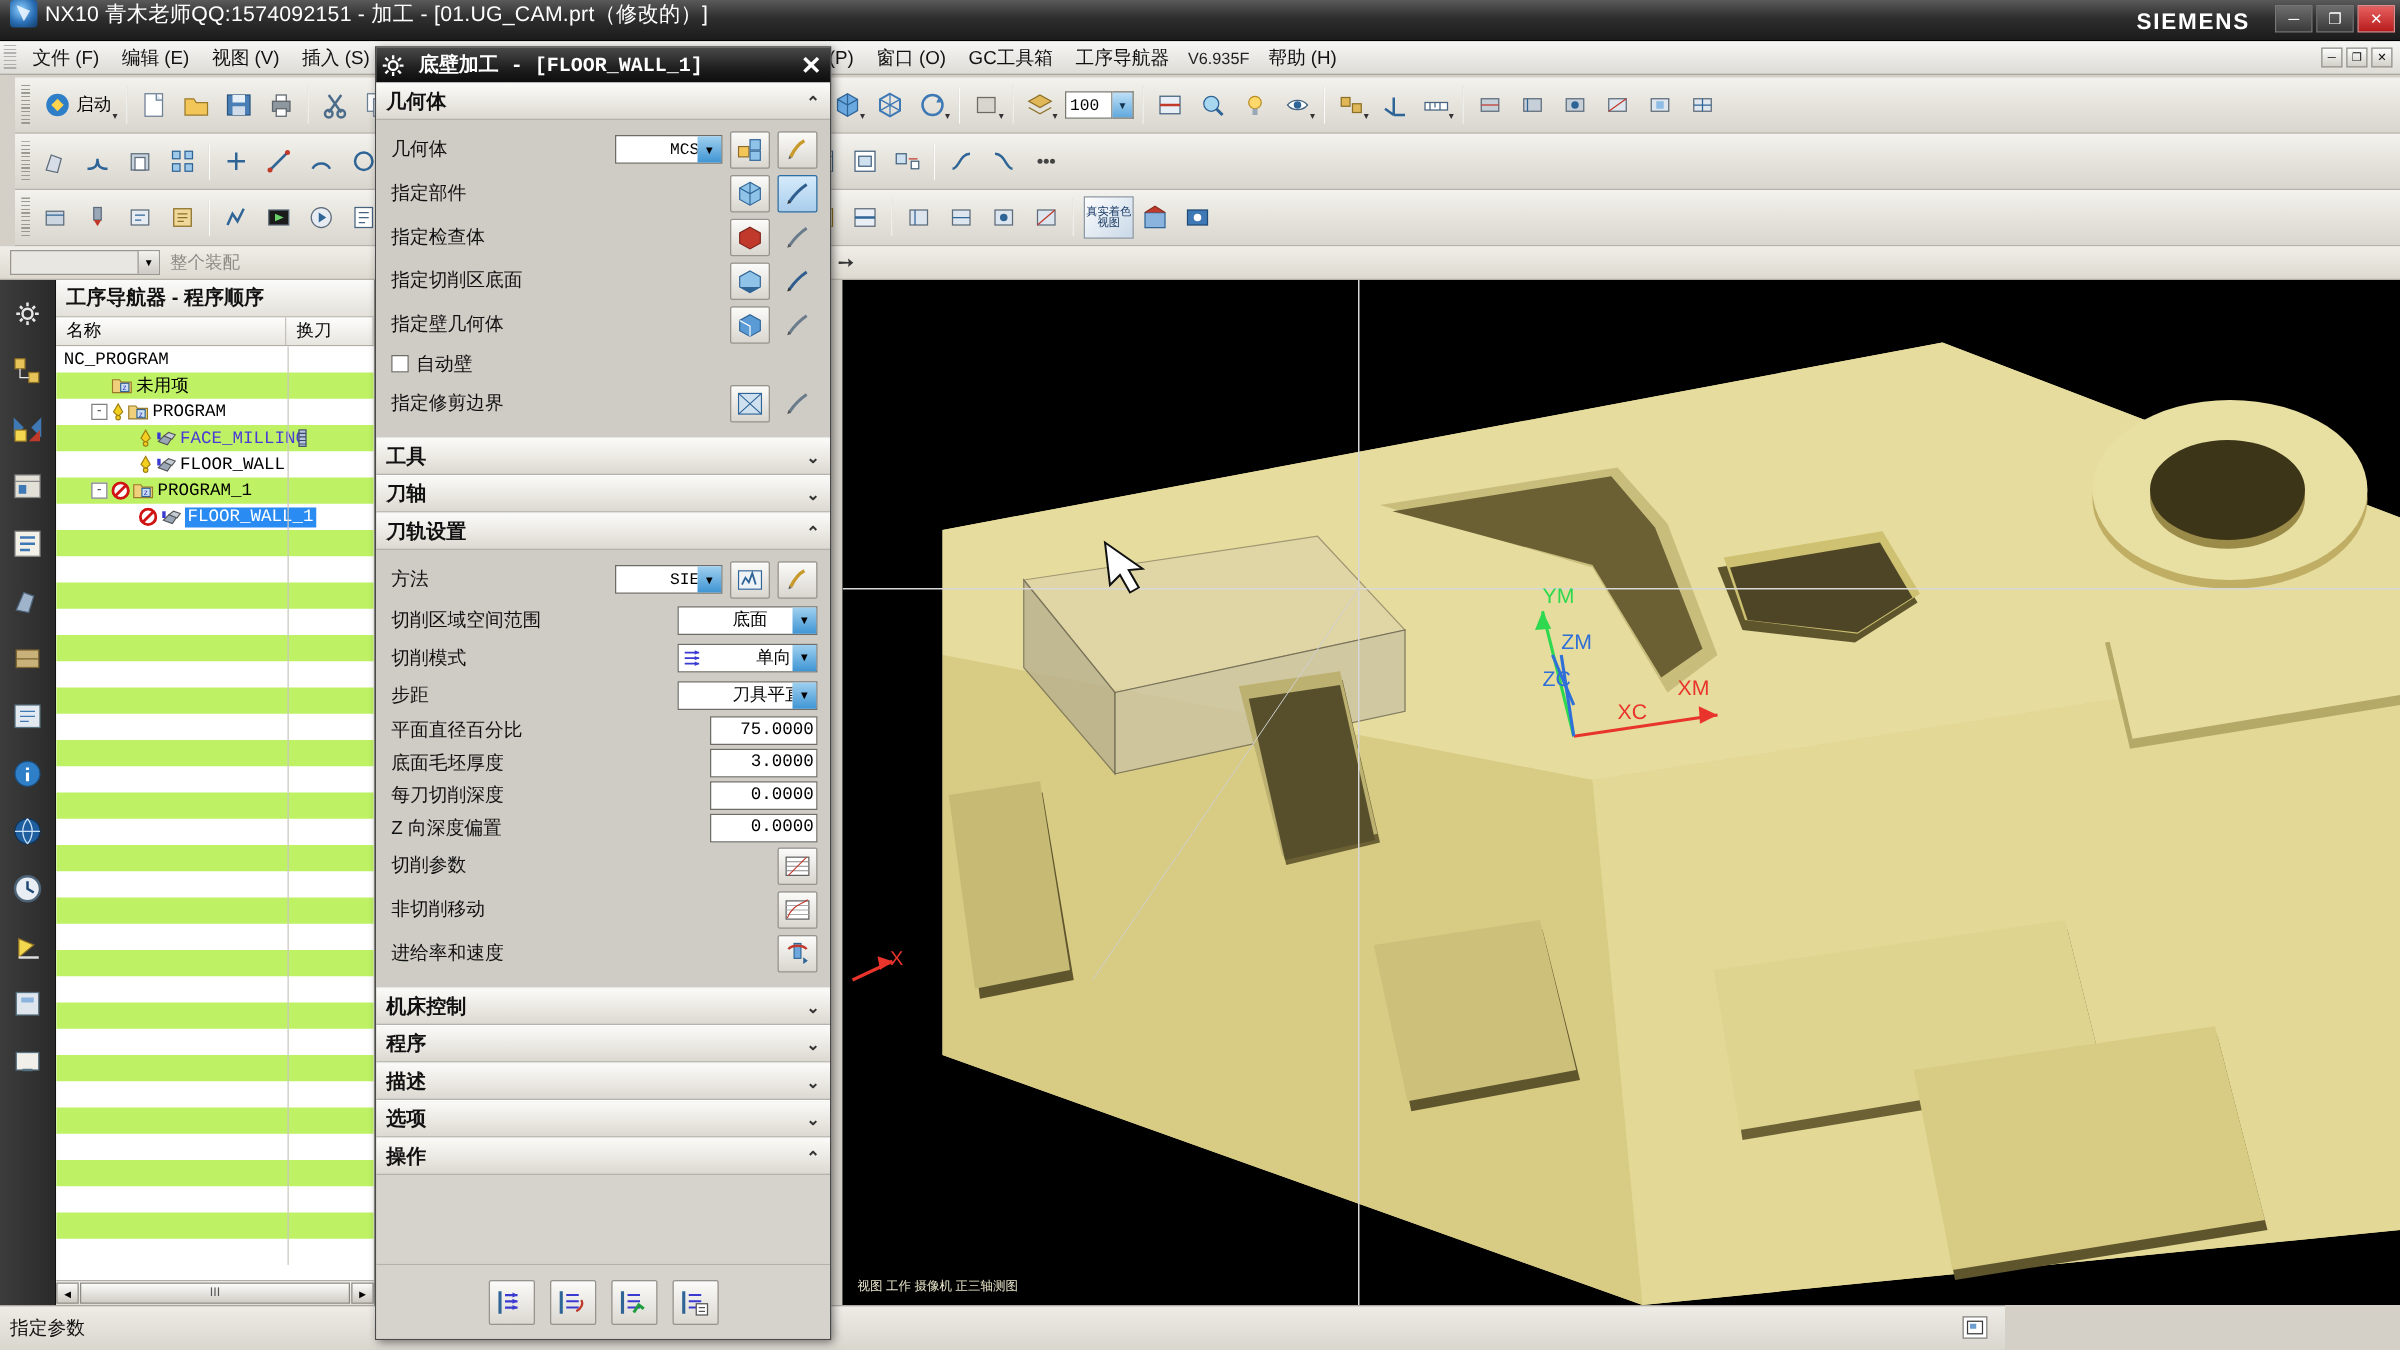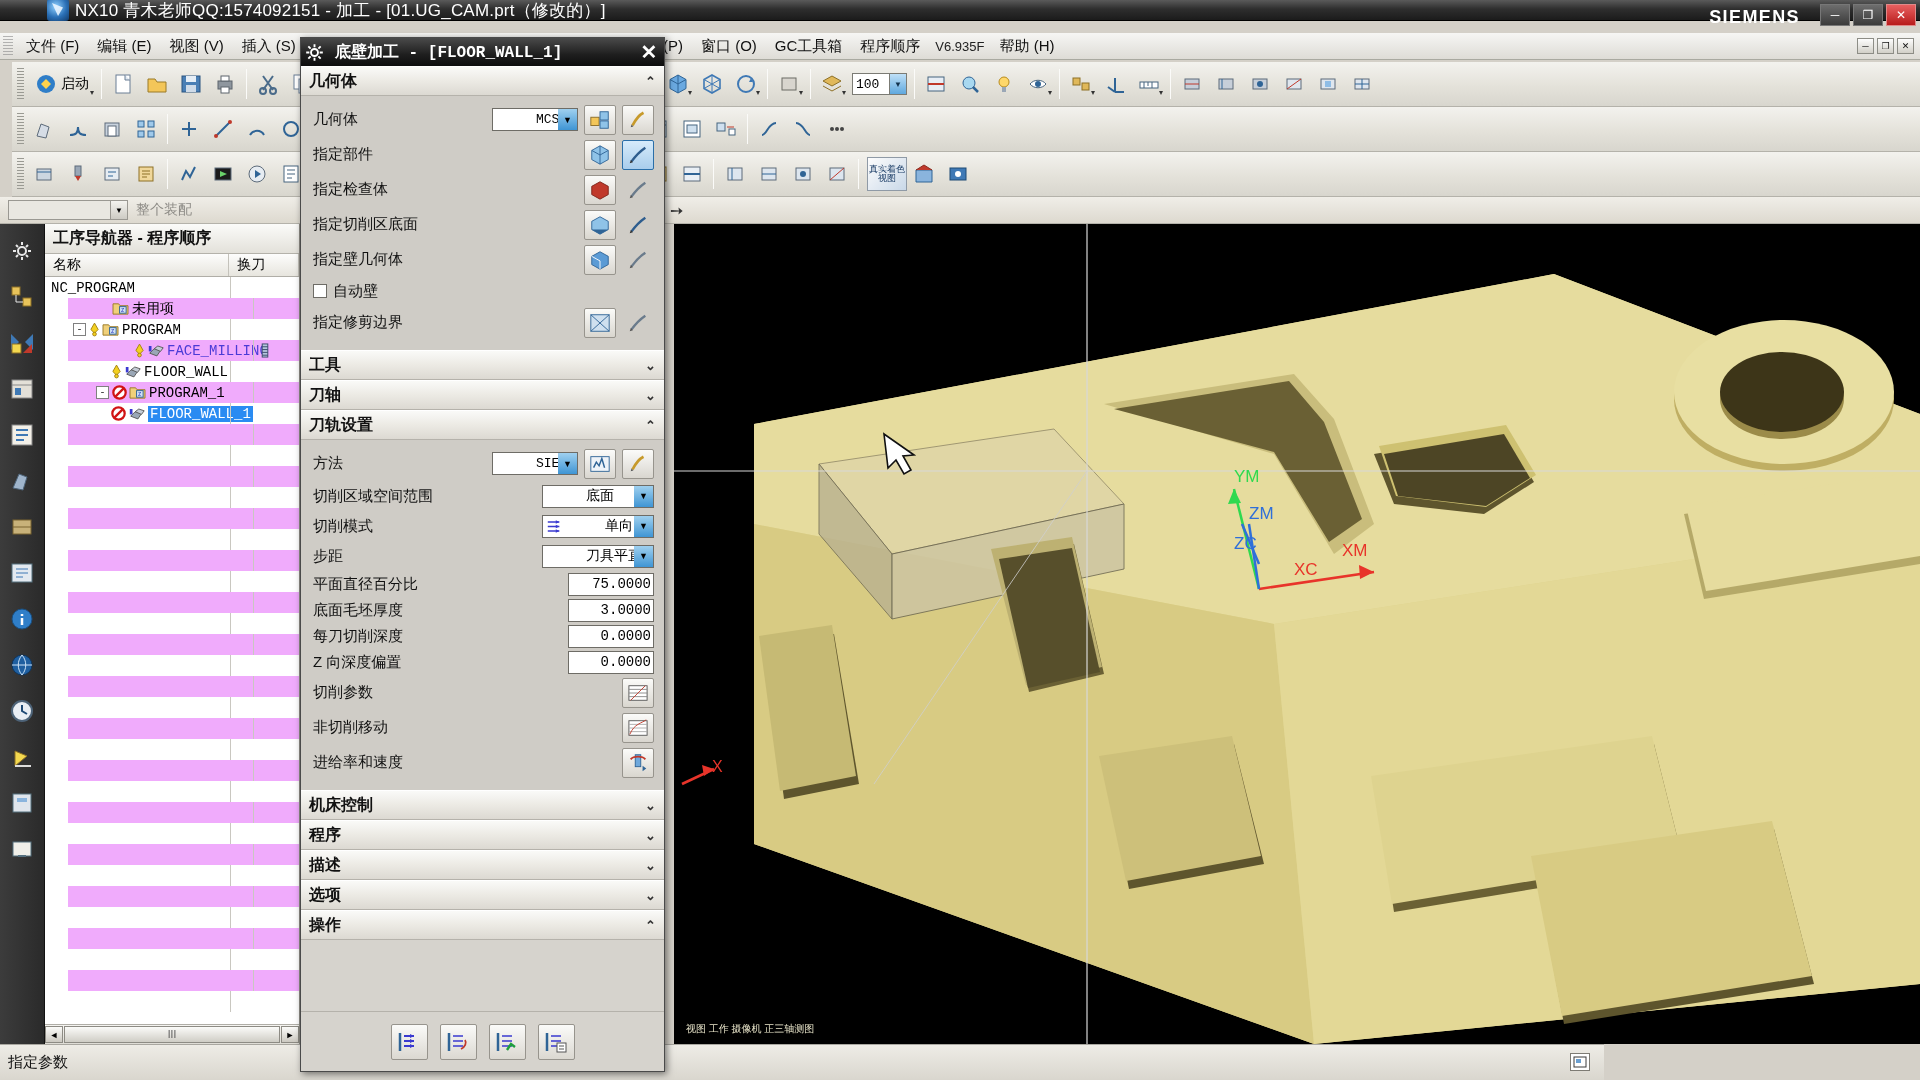--- a/index.html
+++ b/index.html
@@ -6,24 +6,24 @@
   html, body {
     width: 1920px; height: 1080px;
     overflow: hidden;
     font-family: "Liberation Sans", sans-serif;
     background: #d4d0c8;
   }
   #root { position: relative; width: 1920px; height: 1080px; }
 
   
   .titlebar {
-    position: absolute; left: 0; top: 0; width: 1920px; height: 21px;
+    position: absolute; left: 0; top: 0; width: 1920px; height: 33px;
     background: linear-gradient(to bottom, #5a5a5a 0%, #2e2e2e 45%, #1b1b1b 100%);
     border-bottom: 1px solid #000;
-    display: flex; align-items: center; padding-left: 39px;
+    display: flex; 
   }
   .titlebar .app-logo {
     width: 22px; height: 22px; margin: 0 6px 0 8px;
     background: radial-gradient(circle at 40% 35%, #8fd0ff 0%, #2a6fb5 55%, #123a68 100%);
     border-radius: 3px; position: relative; flex: none;
   }
   .titlebar .app-logo::after {
     content: ""; position: absolute; left: 5px; top: 4px; width: 11px; height: 13px;
     background: #e8f4ff; clip-path: polygon(0 0, 100% 35%, 55% 100%, 30% 55%);
     opacity: .9;
@@ -152,21 +152,21 @@
   }
   .nav-col { display: flex; align-items: center; padding-left: 8px; border-right: 1px solid #c4c2bb; }
   .nav-col.name { width: 185px; }
   .nav-col.tool { width: 70px; }
   .tree { flex: 1; background: #fff; overflow: hidden; position: relative; }
   .trow {
     height: 21px; display: flex; align-items: center; font-size: 14px;
     font-family: "Liberation Mono", monospace; white-space: nowrap; position: relative;
   }
   .trow .gutter { position:absolute; left:185px; top:0; bottom:0; width:1px; background:#c9c7c0; }
-  .trow.alt { background: #f0abfc; margin-left: 23px; }
+  .trow.alt { background: #bef264; }
   .trow.sel .selname { background: #2a8bf2; color:#fff; padding: 0 2px; }
   .ind { display: inline-block; }
   .exp {
     width: 13px; height: 13px; border: 1px solid #808080; background: #fff;
     font-size: 10px; line-height: 11px; text-align: center; color: #333;
     margin-right: 3px; flex: none;
   }
   .ico { width: 17px; height: 15px; margin-right: 3px; flex: none; }
   .warn { width: 11px; height: 15px; margin-right: 2px; flex: none; }
   .stop { width: 15px; height: 15px; margin-right: 2px; flex: none; }
@@ -302,21 +302,21 @@
   <div class="menubar">
     <div class="mgrip"></div>
     <div class="menu-item">文件 (F)</div>
     <div class="menu-item">编辑 (E)</div>
     <div class="menu-item">视图 (V)</div>
     <div class="menu-item">插入 (S)</div>
     <div style="width:300px"></div>
     <div class="menu-item">首选项 (P)</div>
     <div class="menu-item">窗口 (O)</div>
     <div class="menu-item">GC工具箱</div>
-    <div class="menu-item">程序顺序</div>
+    <div class="menu-item">工序导航器</div>
     <div class="ver">V6.935F</div>
     <div class="menu-item">帮助 (H)</div>
     <div class="mb-right">
       <div class="sq">─</div>
       <div class="sq">❐</div>
       <div class="sq">✕</div>
     </div>
   </div>
 
   <div class="toolbar tb1">

